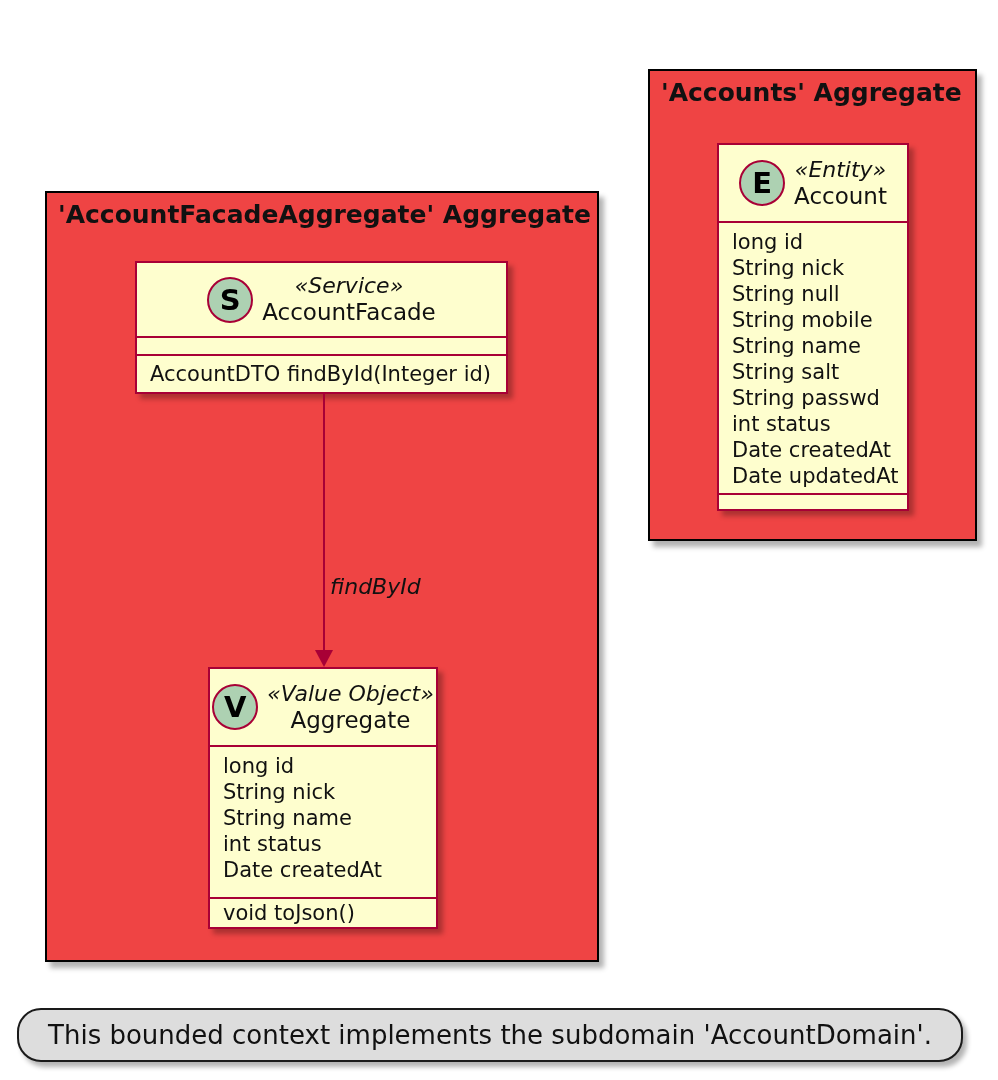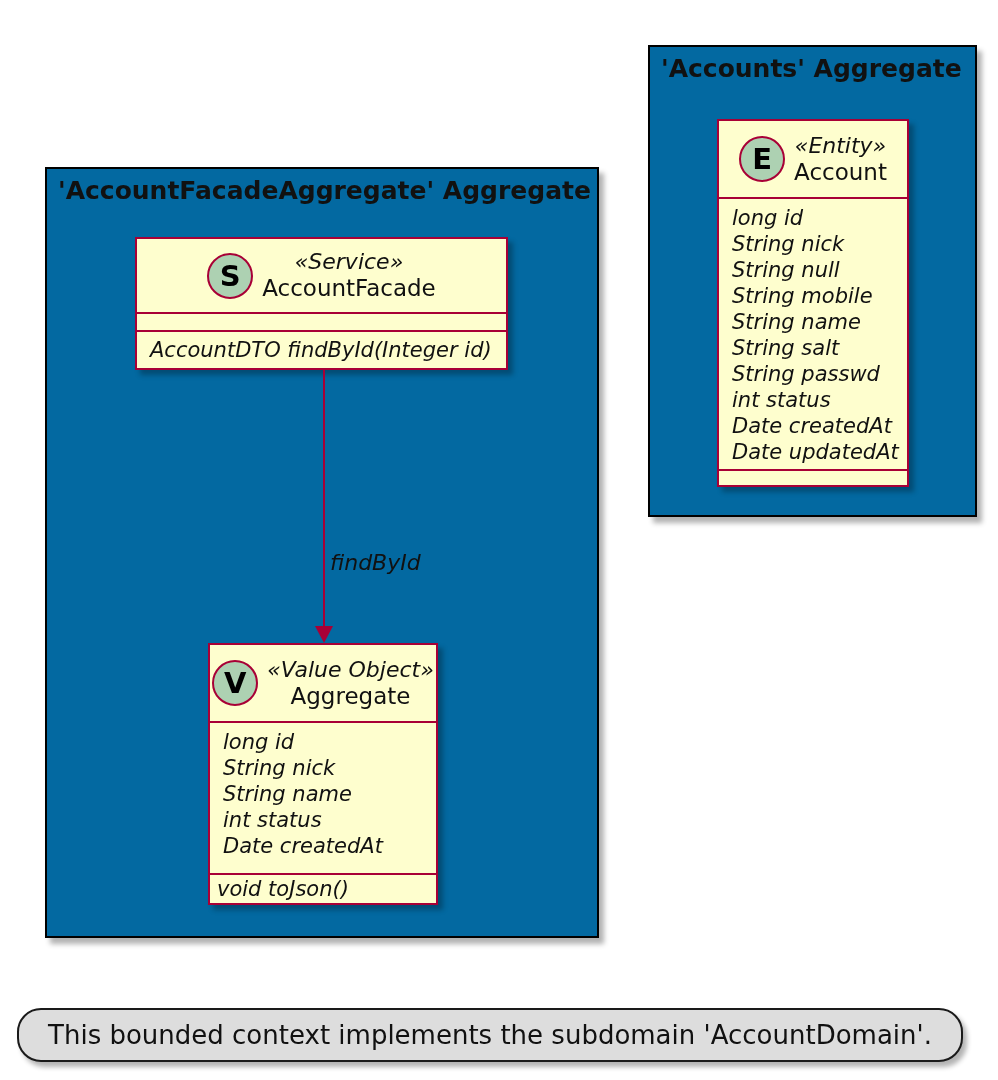--- a/index.html
+++ b/index.html
@@ -19,23 +19,24 @@
   .canvas {
     position: relative;
     width: 998px;
     height: 1080px;
     background: #ffffff;
     overflow: hidden;
   }
   
   .package {
     position: absolute;
-    background: #0369a1;
+    background: #ef4444;
     border: 2px solid var(--packageBorder);
     box-shadow: 5px 6px 5px rgba(0,0,0,0.30);
+    margin-top: 24px;
   }
   .pkg-title {
     font-size: 25px;
     font-weight: bold;
     padding: 7px 11px 0 11px;
     white-space: nowrap;
   }
   #pkg1 { left: 45px; top: 167px; width: 554px; height: 771px; }
   #pkg2 { left: 648px; top: 45px; width: 329px; height: 472px; }
 
@@ -68,31 +69,31 @@
     font-size: 29px;
     color: #000;
   }
   .head-text { text-align: center; }
   .stereo { font-style: italic; font-size: 22px; line-height: 26px; white-space: nowrap; }
   .cls-name { font-size: 23px; line-height: 27px; white-space: nowrap; }
   .uml-fields, .uml-methods {
     border-top: 2px solid var(--classBorder);
     padding: 6px 0 0 13px;
   }
-  .mrow { font-size: 21px; line-height: 26px; white-space: nowrap; font-style: italic; }
+  .mrow { font-size: 21px; line-height: 26px; white-space: nowrap; }
 
   #cls-facade { left: 88px; top: 68px; width: 373px; height: 133px; }
   #cls-facade .uml-head { height: 73px; }
   #cls-facade .uml-fields { height: 18px; padding: 0; }
   #cls-facade .uml-methods { flex: 1; display: flex; align-items: center; padding: 0 0 0 13px; }
 
   #cls-dto { left: 161px; top: 474px; width: 230px; height: 262px; }
   #cls-dto .uml-head { height: 76px; }
   #cls-dto .uml-fields { flex: 1; }
-  #cls-dto .uml-methods { height: 30px; display: flex; align-items: center; padding: 0 0 0 7px; }
+  #cls-dto .uml-methods { height: 30px; display: flex; align-items: center; padding: 0 0 0 13px; }
 
   #cls-account { left: 67px; top: 72px; width: 192px; height: 368px; }
   #cls-account .uml-head { height: 76px; }
   #cls-account .uml-fields { flex: 1; }
   #cls-account .uml-methods { height: 16px; padding: 0; }
 
   
   .edge-line {
     position: absolute;
     left: 276px; top: 199px;

